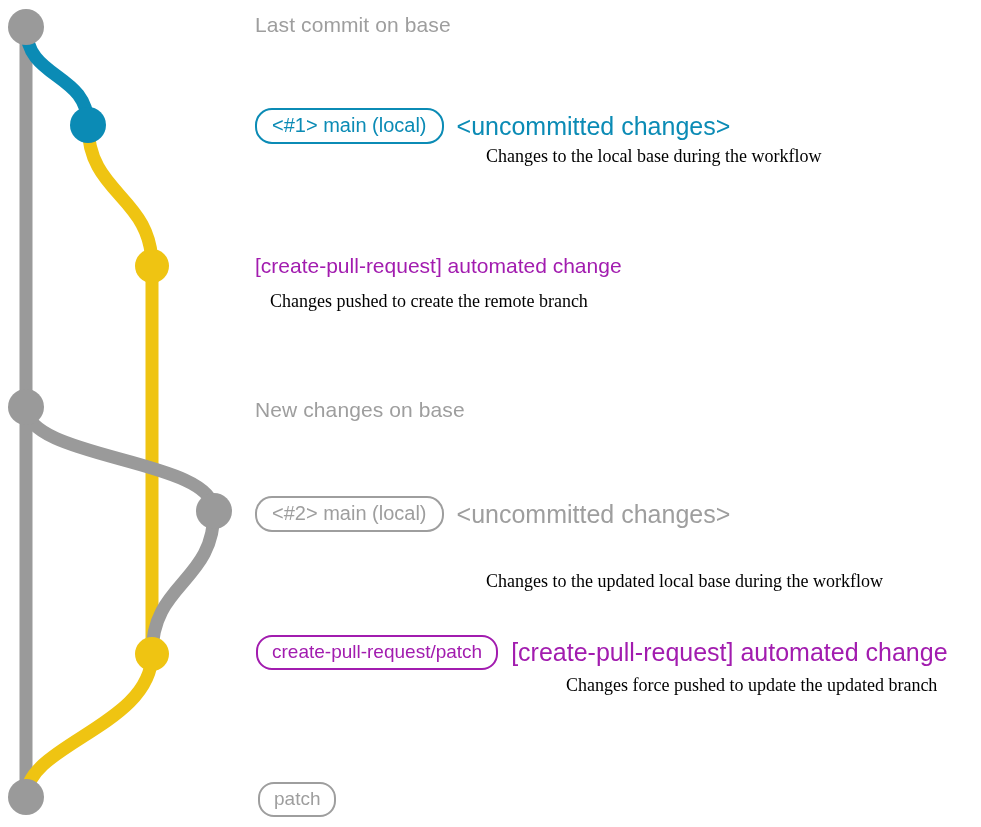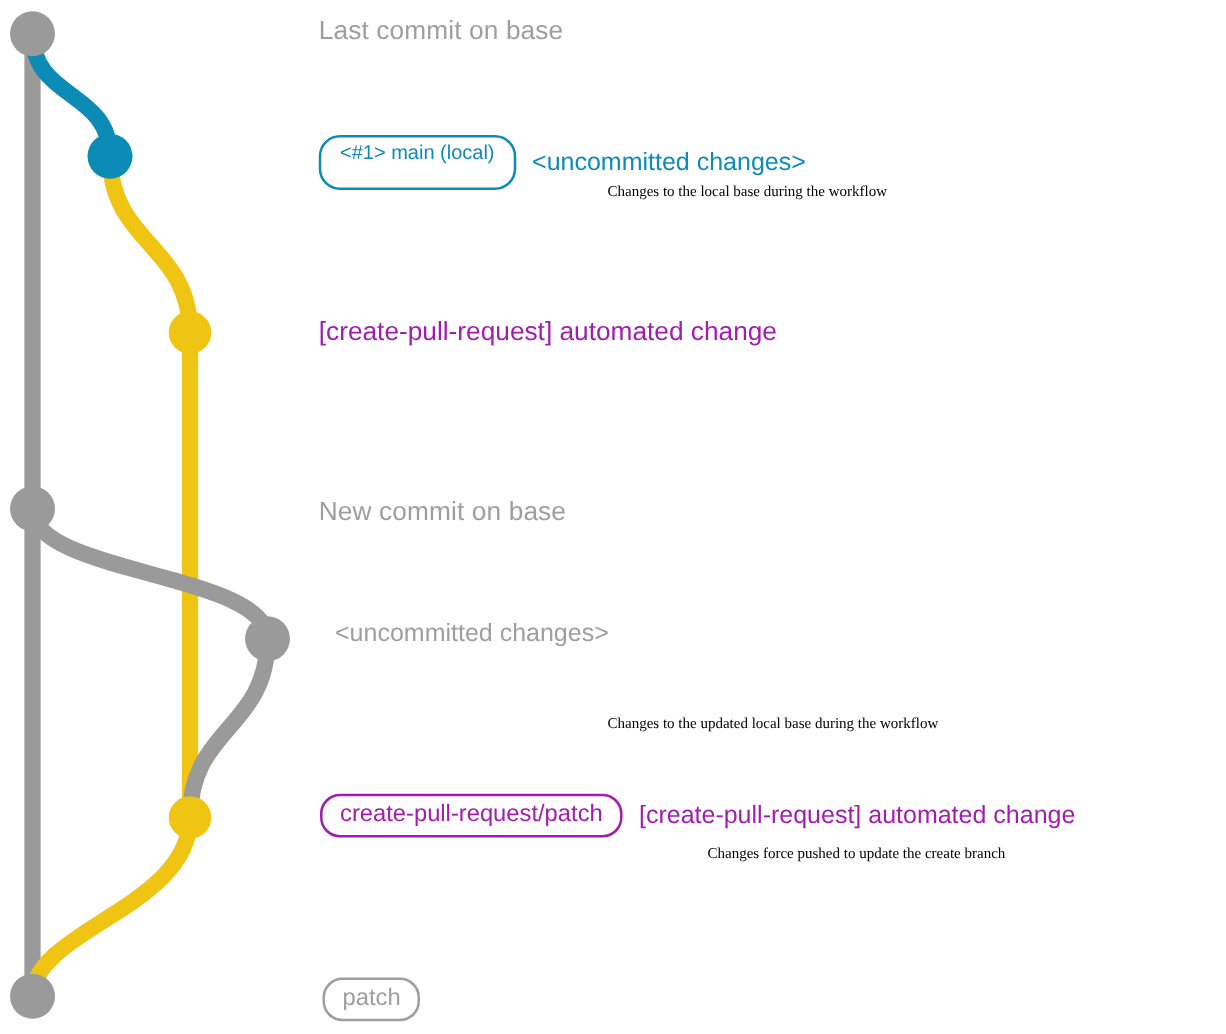--- a/index.html
+++ b/index.html
@@ -36,44 +36,44 @@
   }
   .heading-text {
     font-family: "Liberation Sans", sans-serif;
     font-size: 21px;
     letter-spacing: 0.1px;
   }
   .badge {
     display: inline-block;
     border: 2px solid currentColor;
     border-radius: 17px;
-    padding: 5px 15px 19px 15px;
+    padding: 5px 15px 7px 15px;
     font-family: "Liberation Sans", sans-serif;
-    font-size: 16px;
+    font-size: 20px;
     line-height: 1;
     background: #ffffff;
   }
   .badge-sm {
     font-size: 19px;
     padding: 5px 14px 7px 14px;
     border-radius: 16px;
   }
   .commit-title {
     font-family: "Liberation Sans", sans-serif;
-    font-size: 20px;
+    font-size: 25px;
     margin-left: 13px;
   }
   .commit-title-standalone {
     font-family: "Liberation Sans", sans-serif;
     font-size: 21px;
   }
   .desc {
     position: absolute;
     font-family: "Liberation Serif", serif;
-    font-size: 12px;
+    font-size: 18px;
     color: #000000;
     white-space: nowrap;
   }
   .c-blue { color: #0b8bb5; }
   .c-gold { color: #a21caf; }
   .c-gray { color: #9e9e9e; }
 </style>
 </head>
 <body>
 
@@ -107,33 +107,35 @@
 
   <div class="row" style="left:255px; top:108px;">
     <span class="badge c-blue">&lt;#1&gt; main (local)</span>
     <span class="commit-title c-blue">&lt;uncommitted changes&gt;</span>
   </div>
   <div class="desc" style="left:486px; top:146px;">Changes to the local base during the workflow</div>
 
   <div class="row" style="left:255px; top:254px;">
     <span class="commit-title-standalone c-gold">[create-pull-request] automated change</span>
   </div>
+  <div class="desc" style="left:270px; top:291px;">Changes pushed to create the remote branch</div>
 
   <div class="row" style="left:255px; top:398px;">
-    <span class="heading-text c-gray">New commit on base</span>
+    <span class="heading-text c-gray">New changes on base</span>
   </div>
 
   <div class="row" style="left:255px; top:496px;">
+    <span class="badge c-gray">&lt;#2&gt; main (local)</span>
     <span class="commit-title c-gray">&lt;uncommitted changes&gt;</span>
   </div>
   <div class="desc" style="left:486px; top:535px;margin-top:36px;">Changes to the updated local base during the workflow</div>
 
   <div class="row" style="left:256px; top:635px;">
     <span class="badge badge-sm c-gold">create-pull-request/patch</span>
     <span class="commit-title c-gold">[create-pull-request] automated change</span>
   </div>
-  <div class="desc" style="left:566px; top:675px;">Changes force pushed to update the create branch</div>
+  <div class="desc" style="left:566px; top:675px;">Changes force pushed to update the updated branch</div>
 
   <div class="row" style="left:258px; top:782px;">
     <span class="badge badge-sm c-gray">patch</span>
   </div>
 
 </div>
 
 </body></html>

